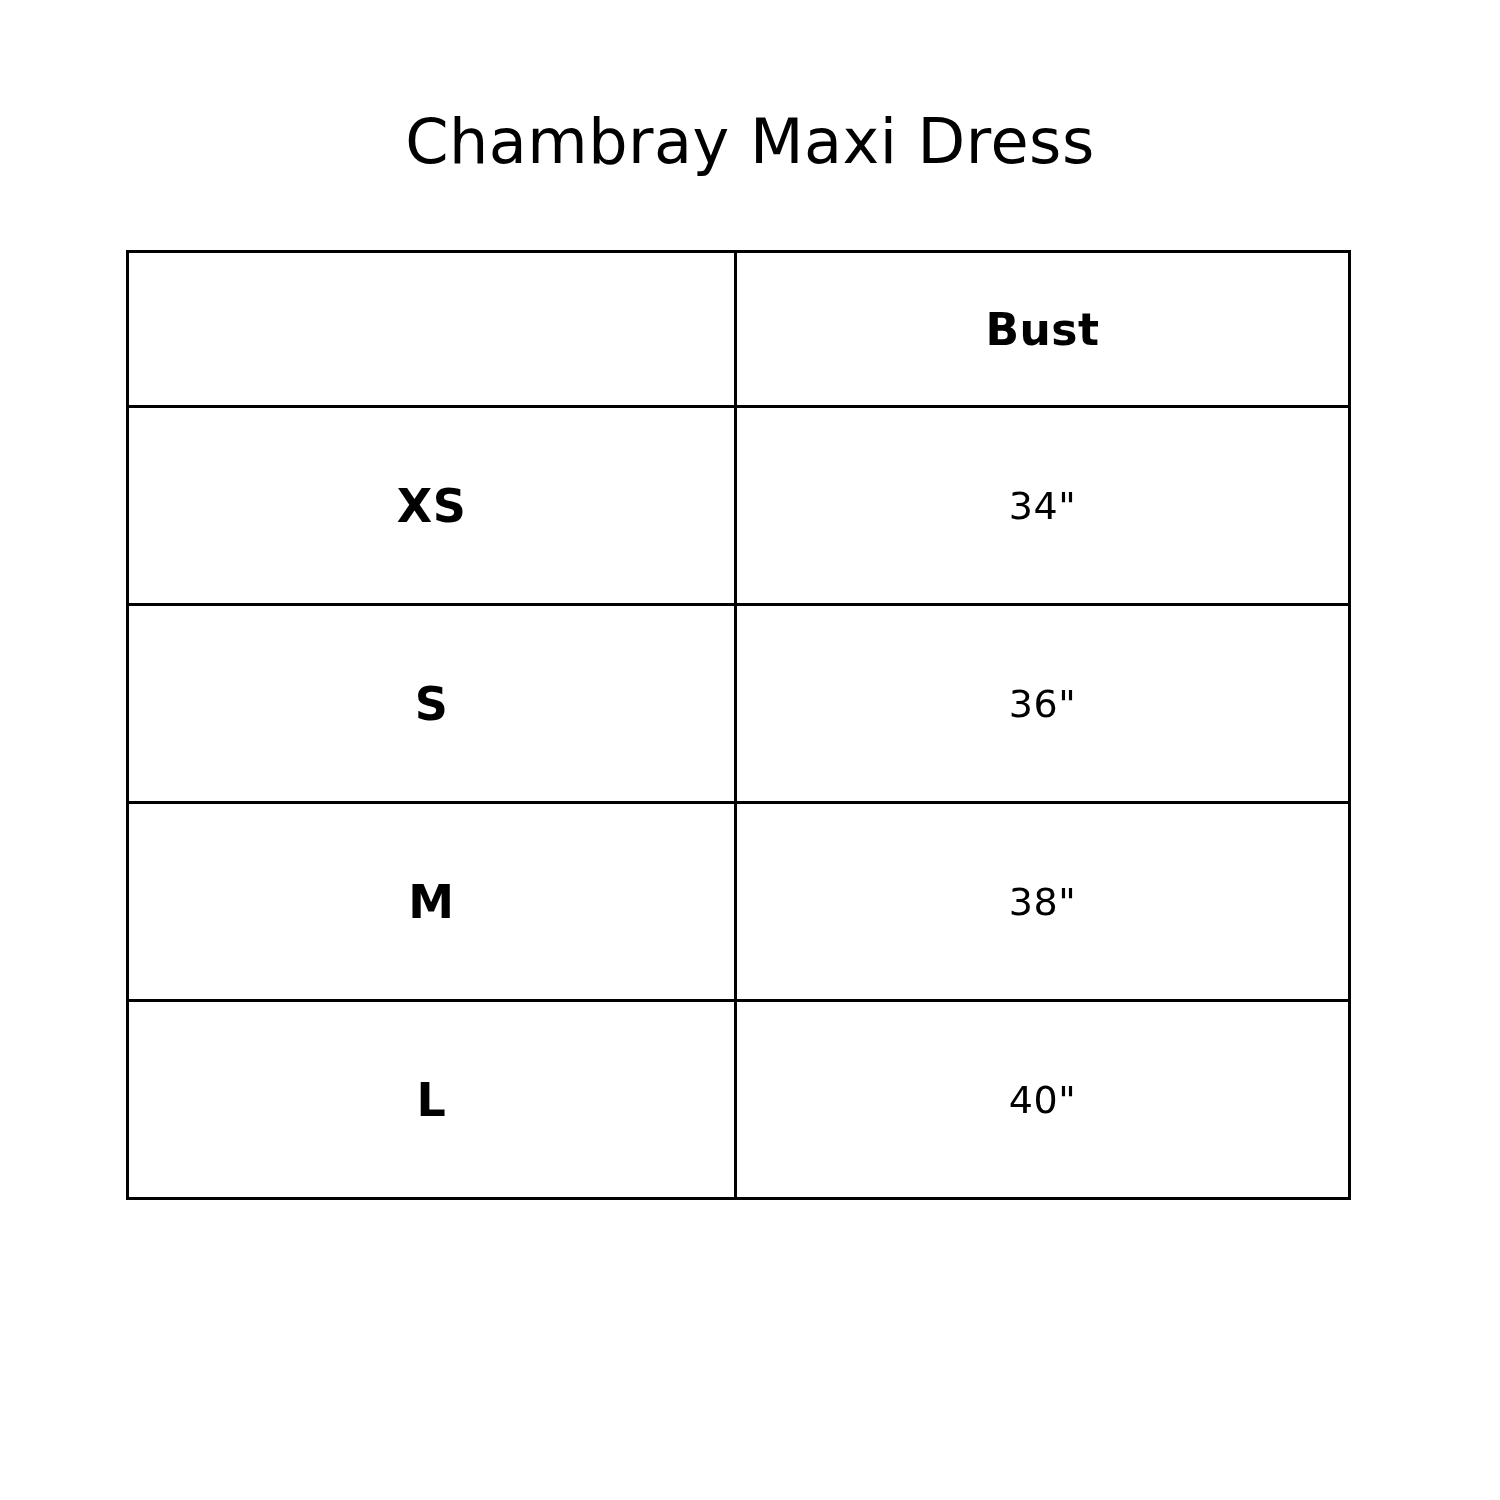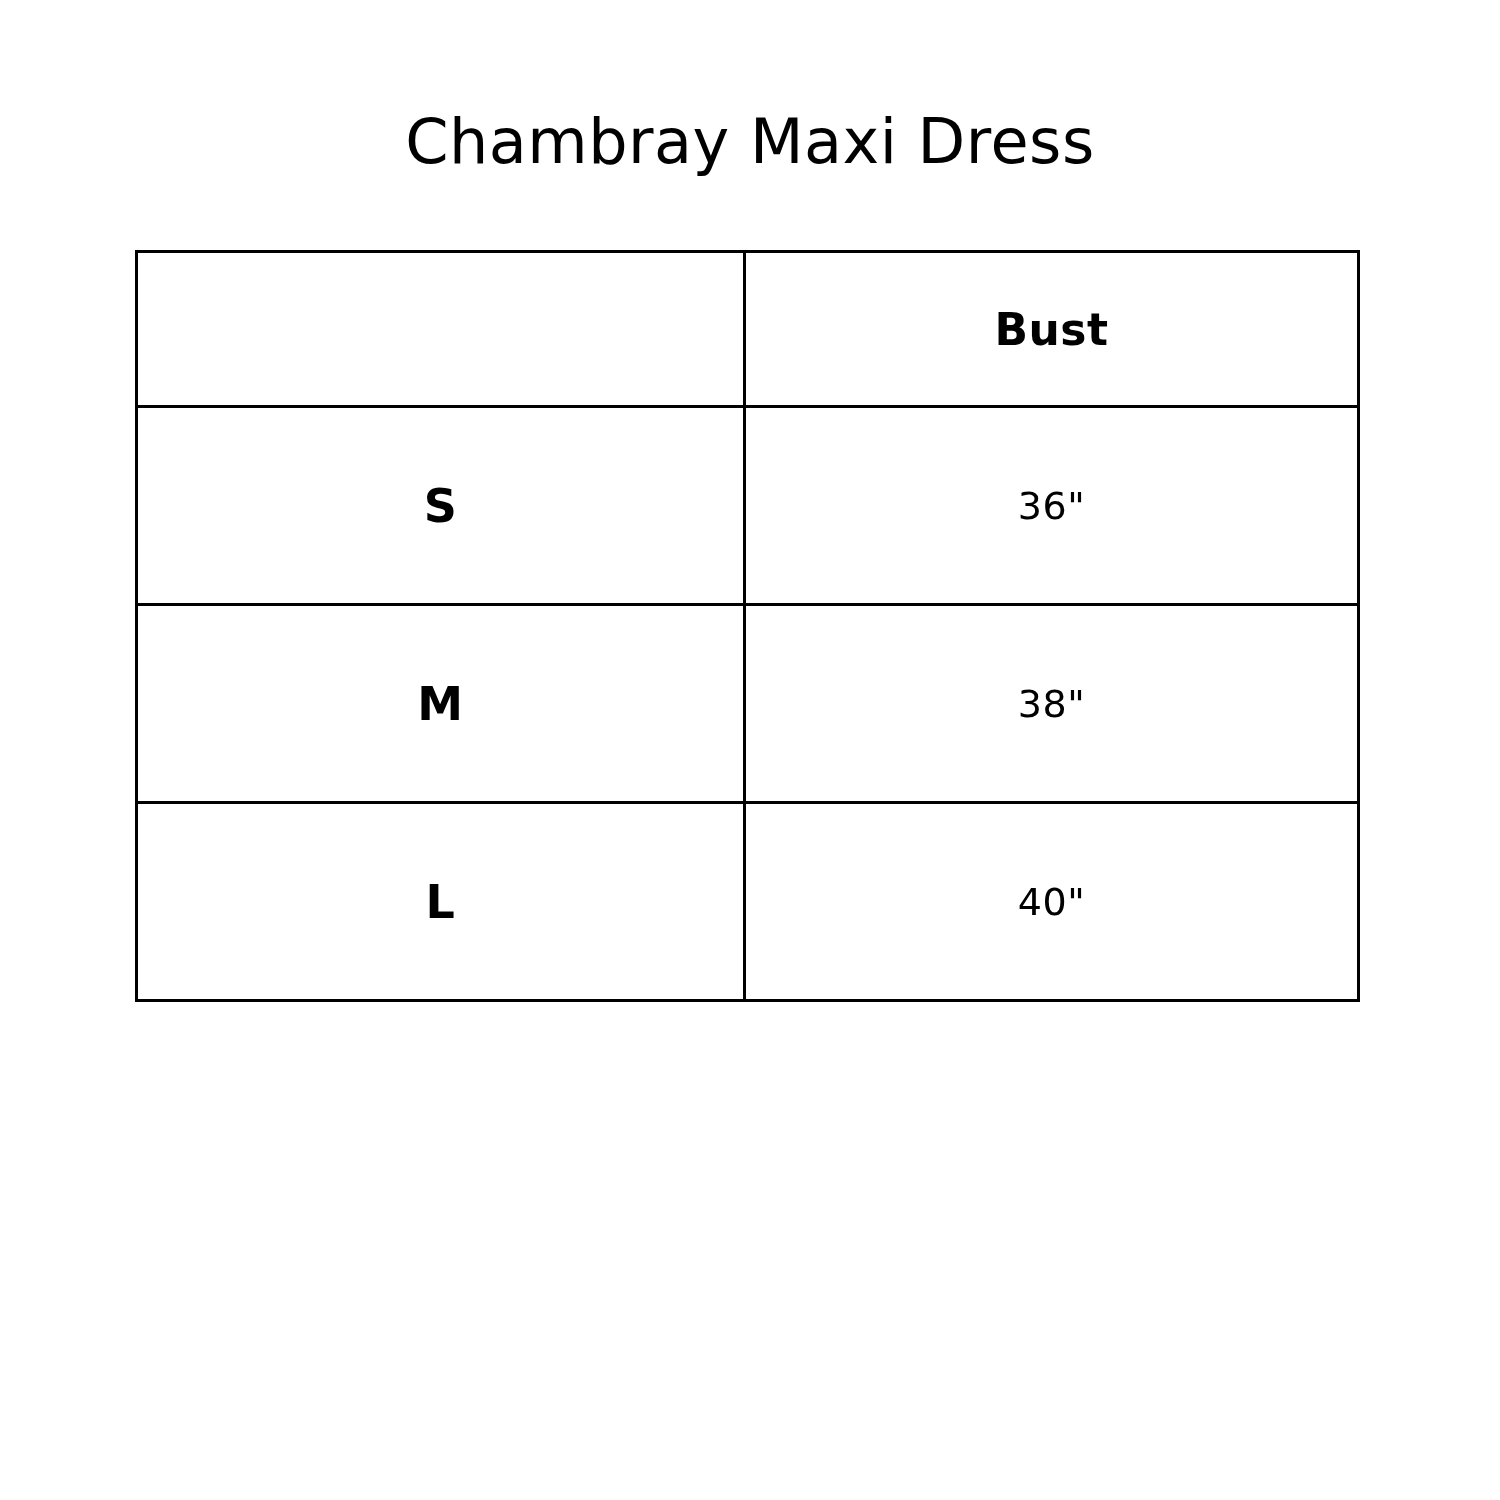--- a/index.html
+++ b/index.html
@@ -28,21 +28,21 @@
     text-align: center;
     font-size: 62px;
     font-weight: 400;
     letter-spacing: 0.5px;
     line-height: 1.1;
     font-family: "DejaVu Sans", sans-serif;
   }
   .size-table {
     position: absolute;
     top: 250px;
-    left: 135px;
+    left: 126px;
     width: 1225px;
     border-collapse: collapse;
     table-layout: fixed;
   }
   .size-table td, .size-table th {
     border: 3px solid #000000;
     padding: 0;
     text-align: center;
     vertical-align: middle;
   }
@@ -80,20 +80,24 @@
     <colgroup>
       <col class="col-size">
       <col class="col-value">
     </colgroup>
     <tbody>
       <tr class="head-row">
         <td class="empty-cell"></td>
         <td class="head-label">Bust</td>
       </tr>
       <tr class="body-row">
+        <td class="size-label">XS</td>
+        <td class="measure-value">34"</td>
+      </tr>
+      <tr class="body-row">
         <td class="size-label">S</td>
         <td class="measure-value">36"</td>
       </tr>
       <tr class="body-row">
         <td class="size-label">M</td>
         <td class="measure-value">38"</td>
       </tr>
       <tr class="body-row">
         <td class="size-label">L</td>
         <td class="measure-value">40"</td>

